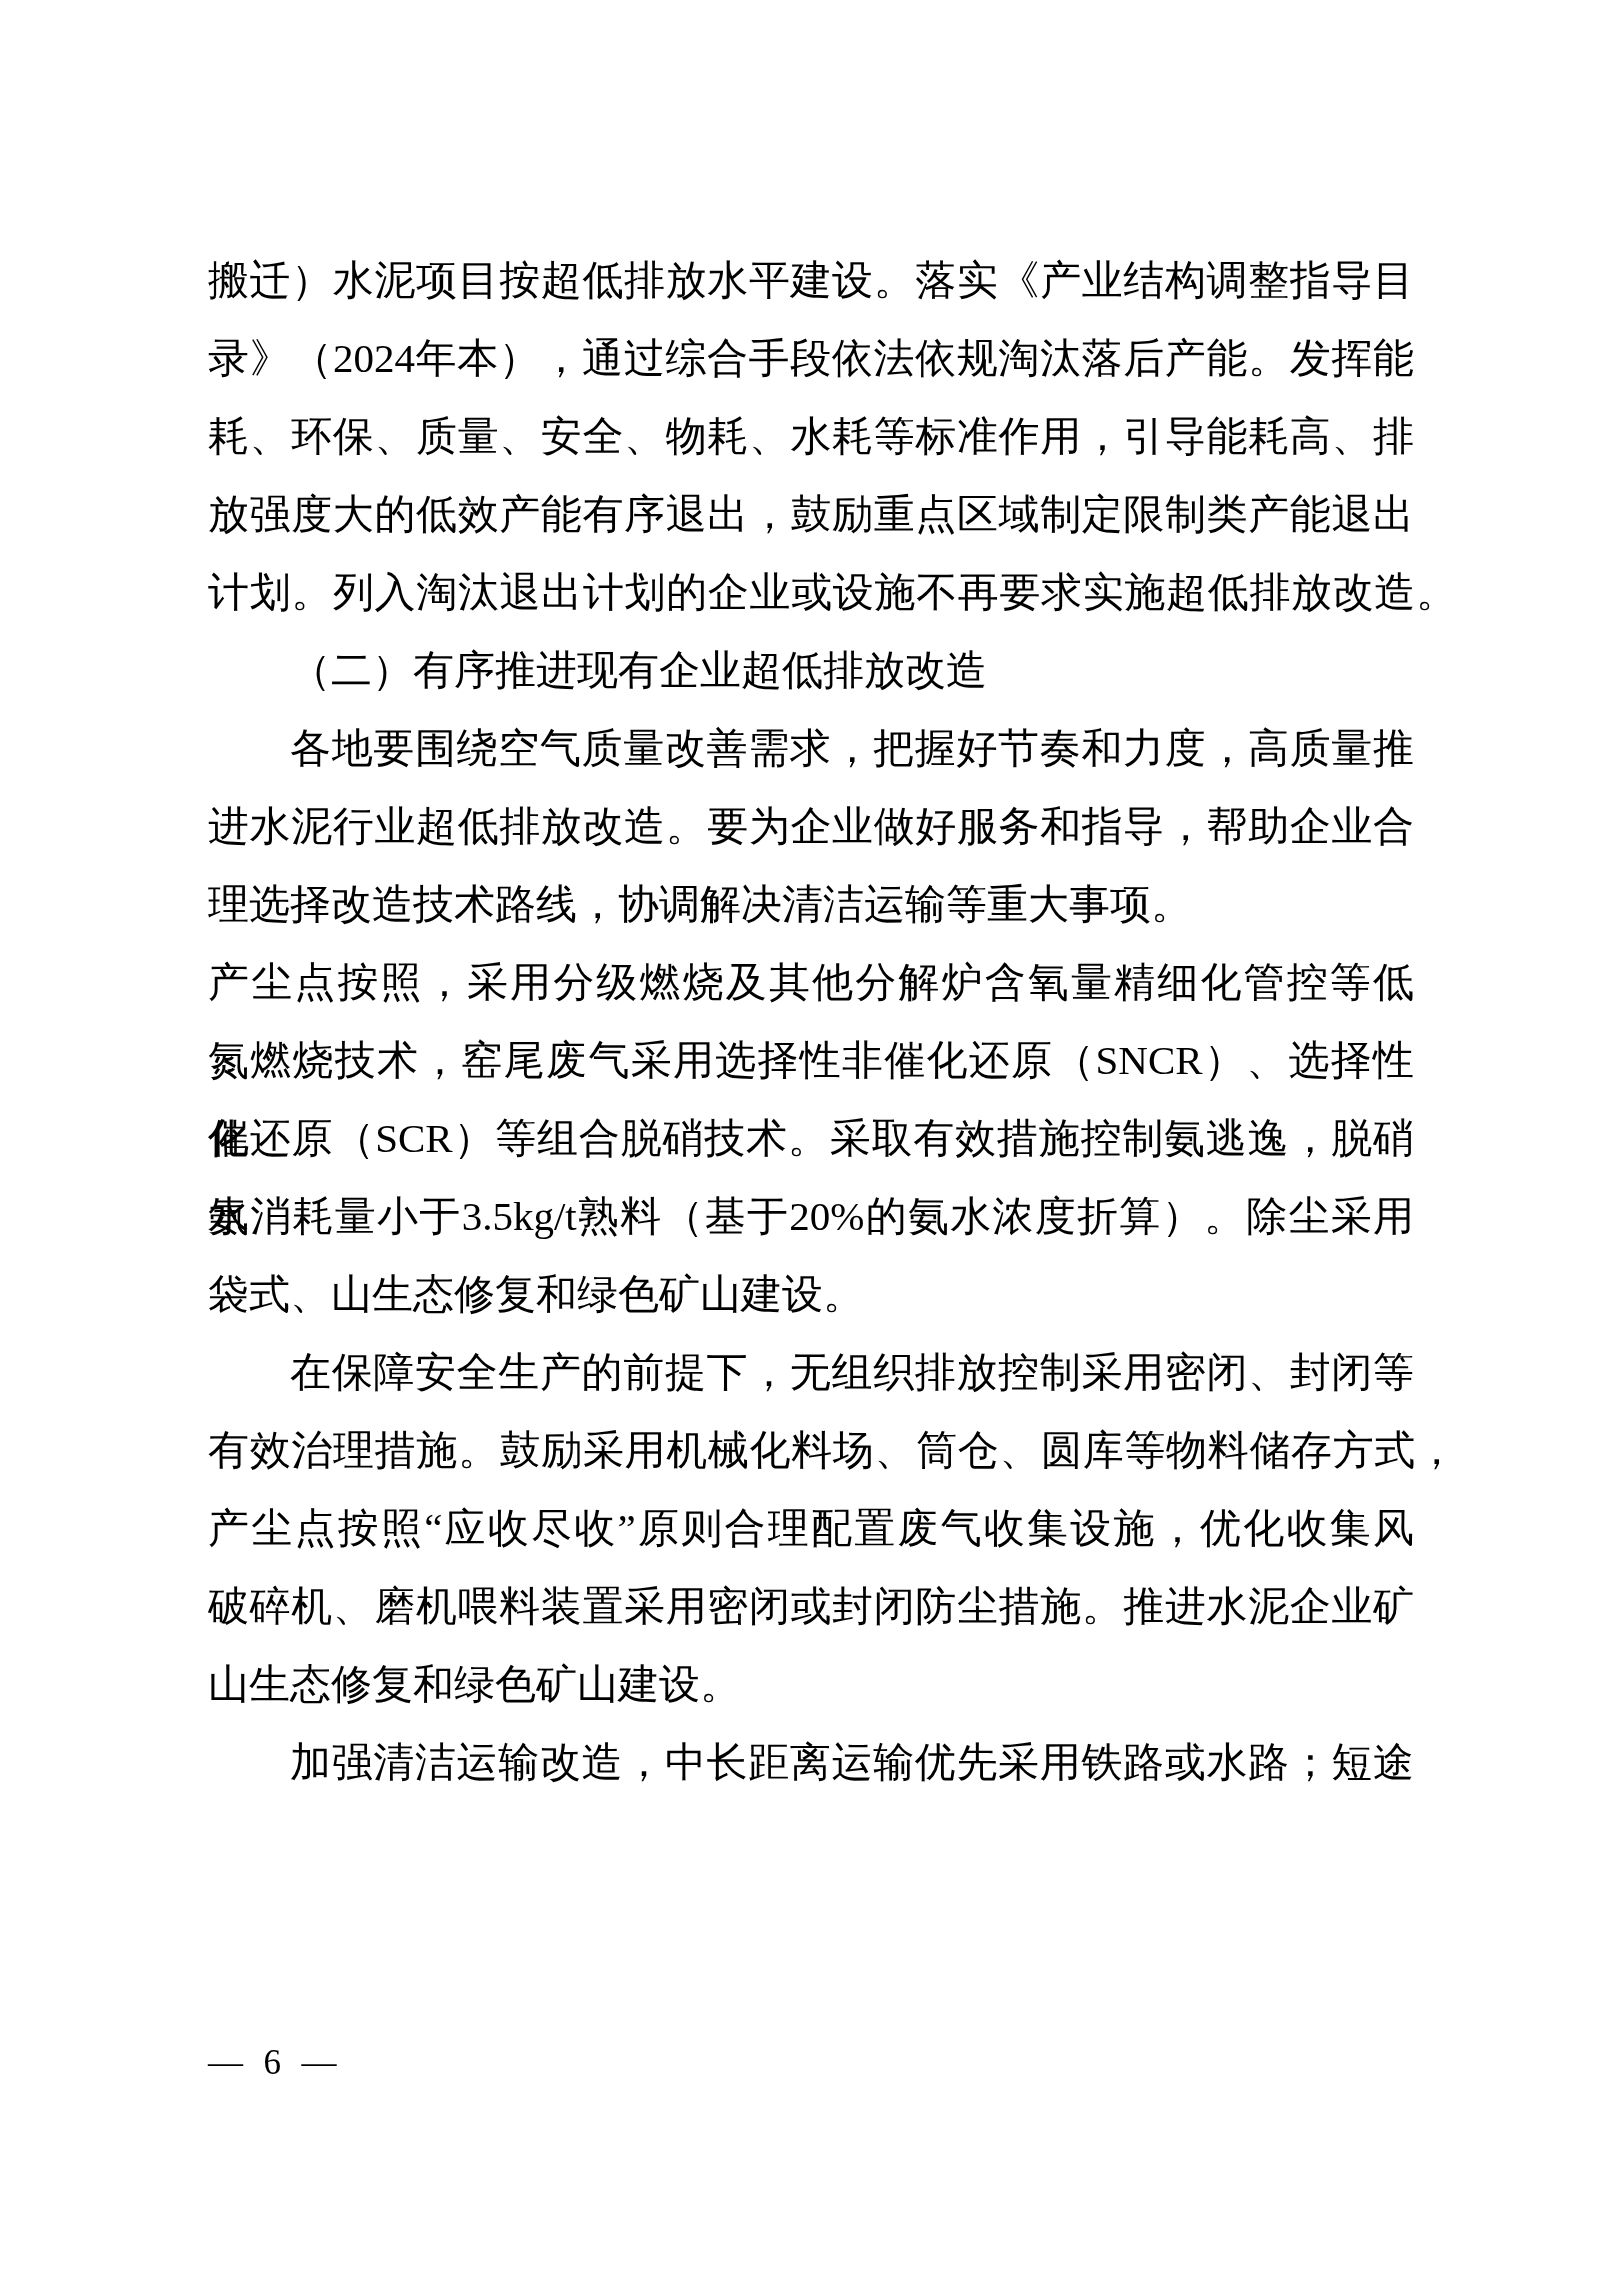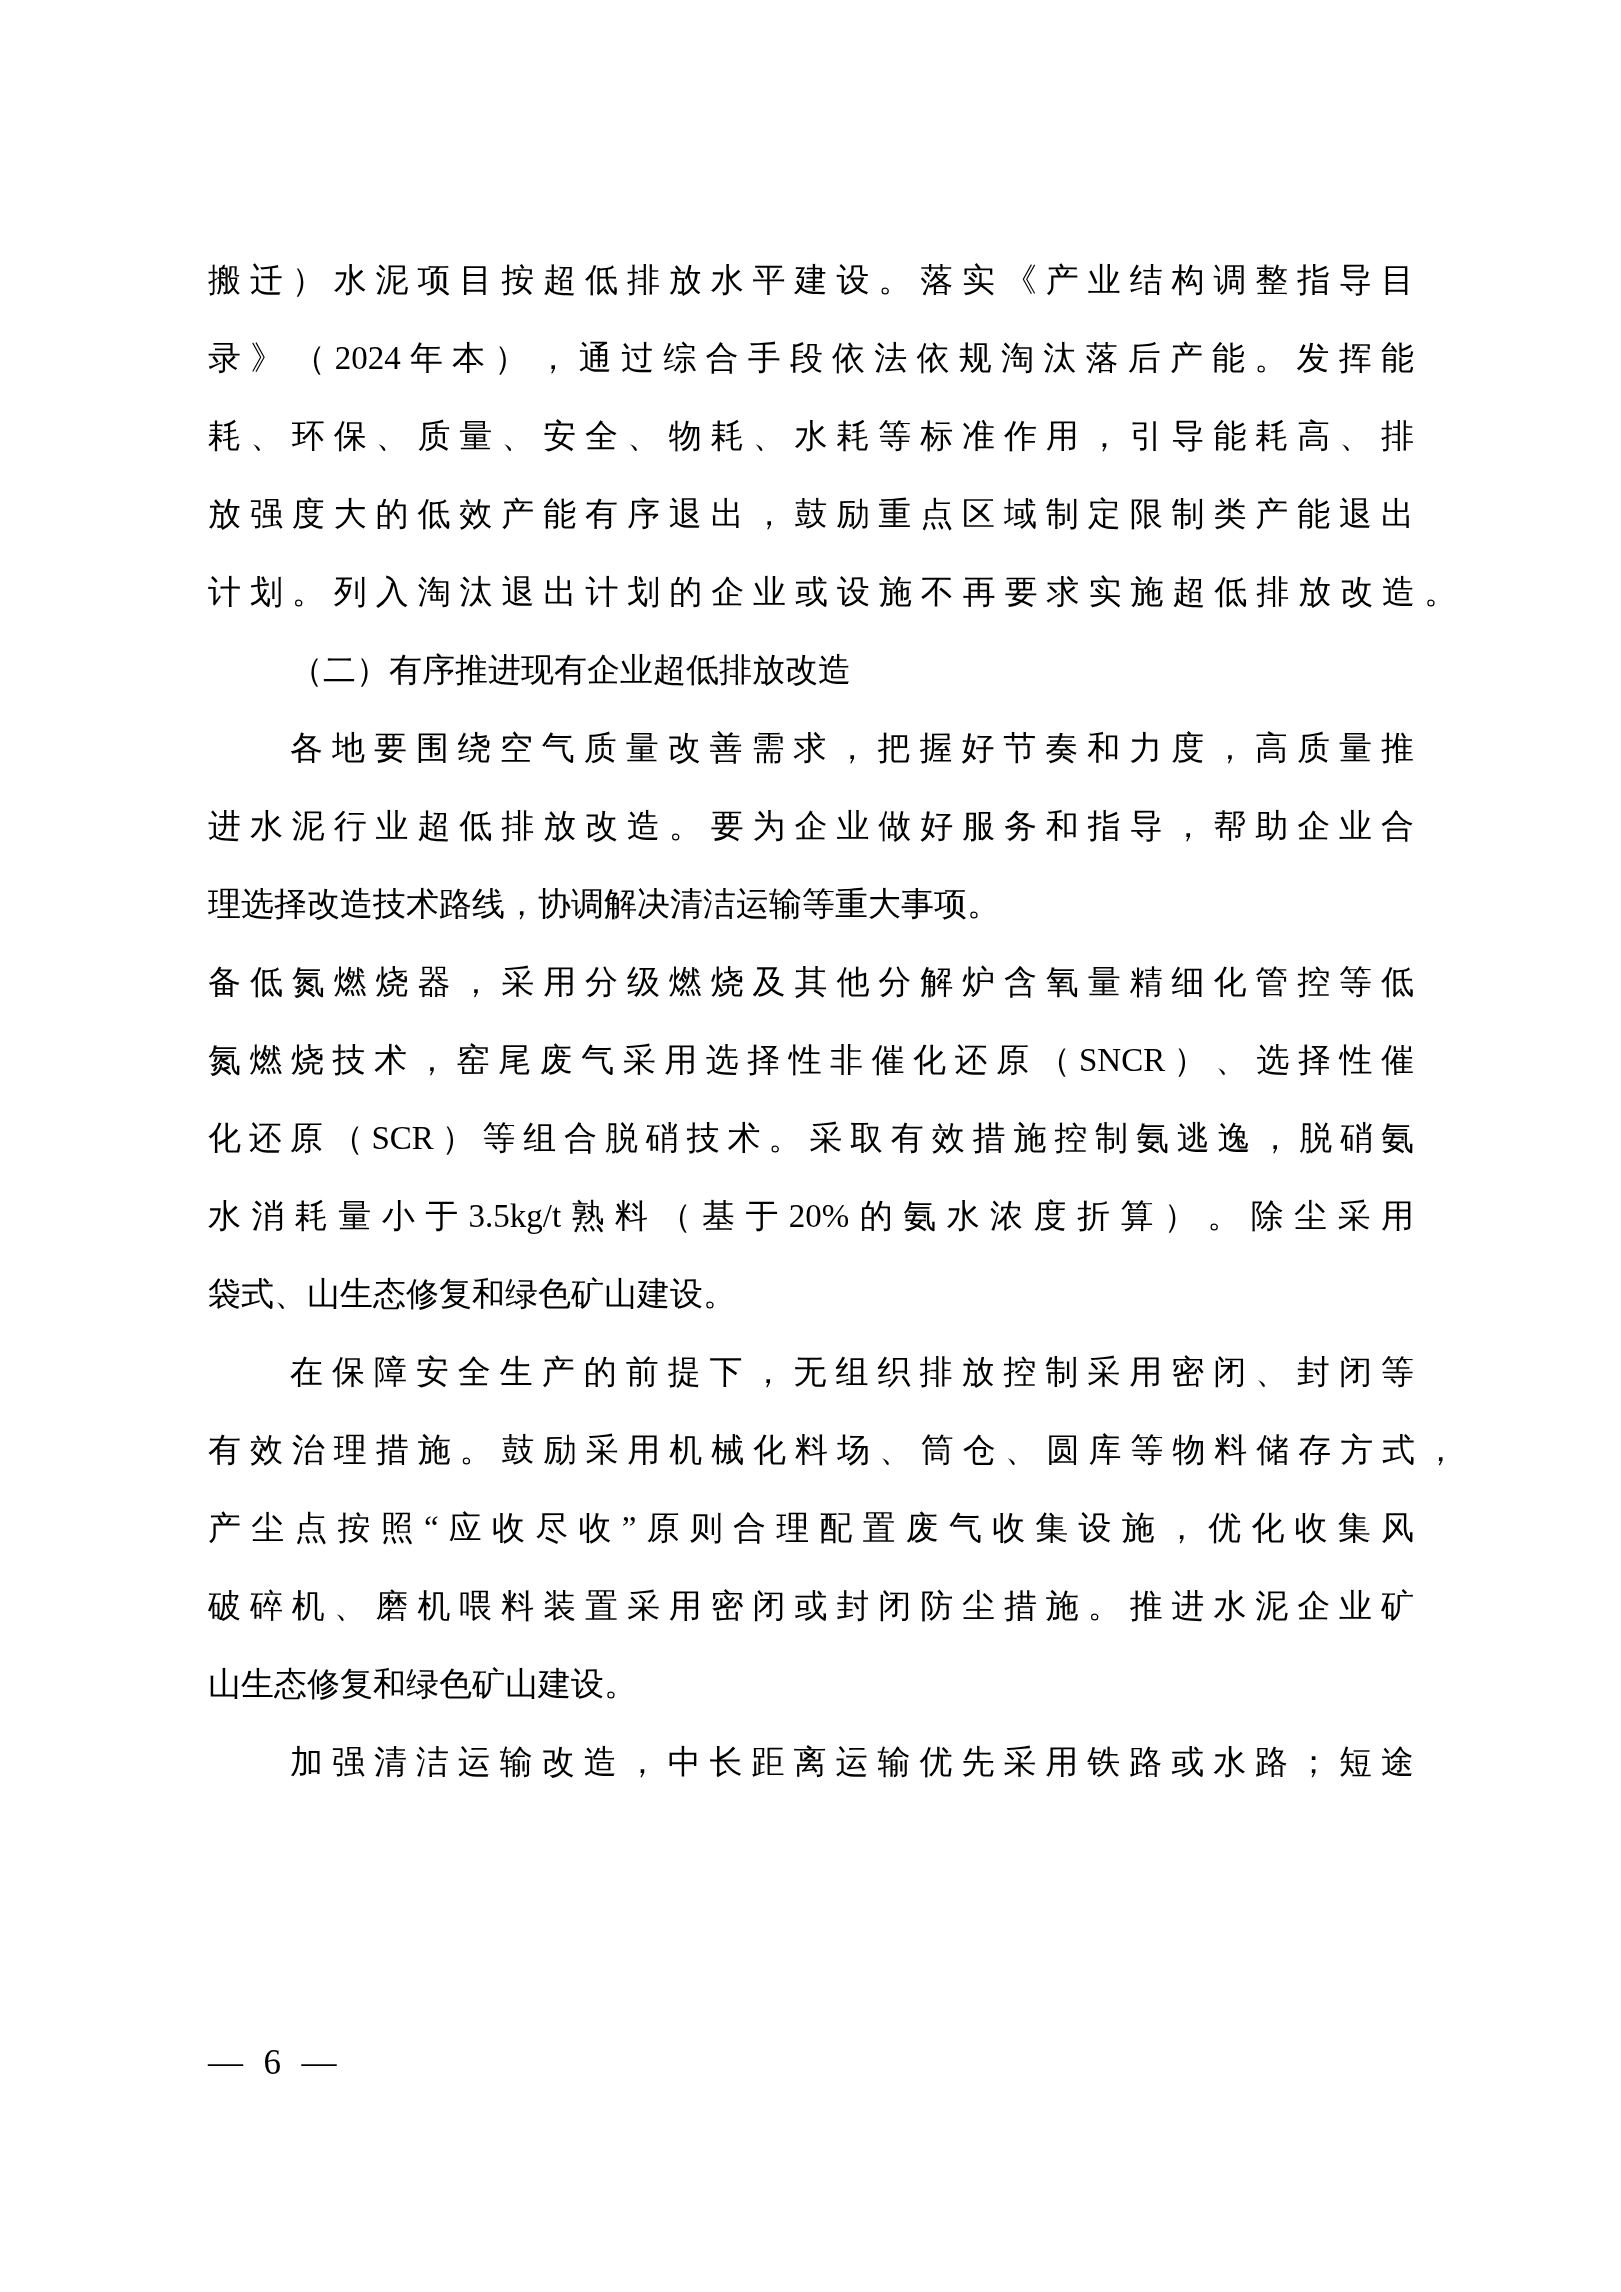--- a/index.html
+++ b/index.html
@@ -13,21 +13,21 @@
     height: 2293px;
     background: #ffffff;
     overflow: hidden;
   }
   .body-text {
     position: absolute;
     left: 208px;
     top: 241px;
     width: 1206px;
     font-family: "Liberation Serif", "DejaVu Serif", serif;
-    font-size: 33px;
+    font-size: 41px;
     line-height: 78px;
     color: #000000;
   }
   .line {
     width: 1206px;
     height: 78px;
     text-align: justify;
     text-align-last: left;
     white-space: normal;
   }
@@ -62,21 +62,21 @@
   <div class="body-text">
       <div class="line justify">搬迁）水泥项目按超低排放水平建设。落实《产业结构调整指导目</div>
       <div class="line justify">录》（2024年本），通过综合手段依法依规淘汰落后产能。发挥能</div>
       <div class="line justify">耗、环保、质量、安全、物耗、水耗等标准作用，引导能耗高、排</div>
       <div class="line justify">放强度大的低效产能有序退出，鼓励重点区域制定限制类产能退出</div>
       <div class="line justify hang">计划。列入淘汰退出计划的企业或设施不再要求实施超低排放改造。</div>
       <div class="line heading indent">（二）有序推进现有企业超低排放改造</div>
       <div class="line indent justify">各地要围绕空气质量改善需求，把握好节奏和力度，高质量推</div>
       <div class="line justify">进水泥行业超低排放改造。要为企业做好服务和指导，帮助企业合</div>
       <div class="line">理选择改造技术路线，协调解决清洁运输等重大事项。</div>
-      <div class="line justify">备低氮燃烧器，采用分级燃烧及其他分解炉含氧量精细化管控等低</div>
+      <div class="line justify">产尘点按照，采用分级燃烧及其他分解炉含氧量精细化管控等低</div>
       <div class="line justify">氮燃烧技术，窑尾废气采用选择性非催化还原（SNCR）、选择性催</div>
       <div class="line justify">化还原（SCR）等组合脱硝技术。采取有效措施控制氨逃逸，脱硝氨</div>
       <div class="line justify">水消耗量小于3.5kg/t熟料（基于20%的氨水浓度折算）。除尘采用</div>
       <div class="line">袋式、山生态修复和绿色矿山建设。</div>
       <div class="line indent justify">在保障安全生产的前提下，无组织排放控制采用密闭、封闭等</div>
       <div class="line justify hang">有效治理措施。鼓励采用机械化料场、筒仓、圆库等物料储存方式，</div>
       <div class="line justify">产尘点按照“应收尽收”原则合理配置废气收集设施，优化收集风</div>
       <div class="line justify">破碎机、磨机喂料装置采用密闭或封闭防尘措施。推进水泥企业矿</div>
       <div class="line">山生态修复和绿色矿山建设。</div>
       <div class="line indent justify">加强清洁运输改造，中长距离运输优先采用铁路或水路；短途</div>

